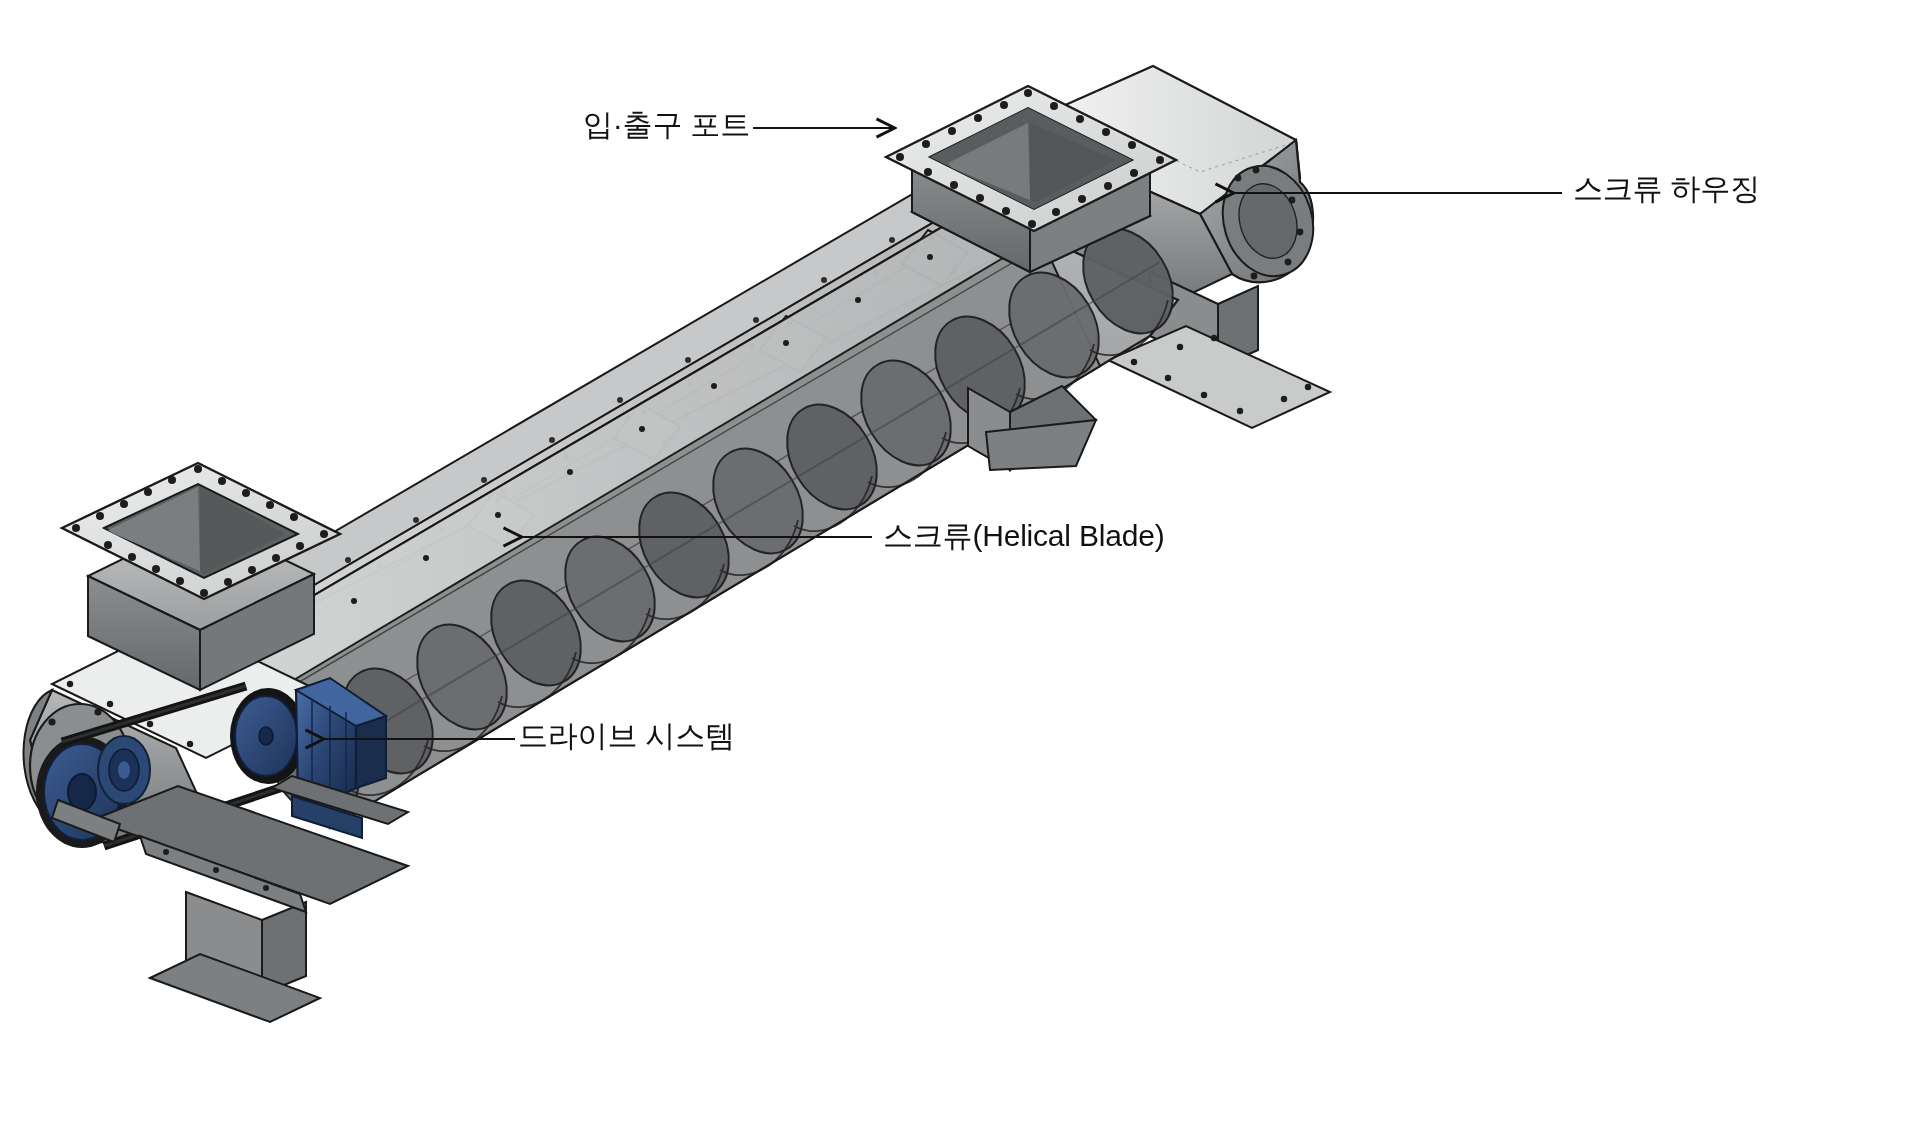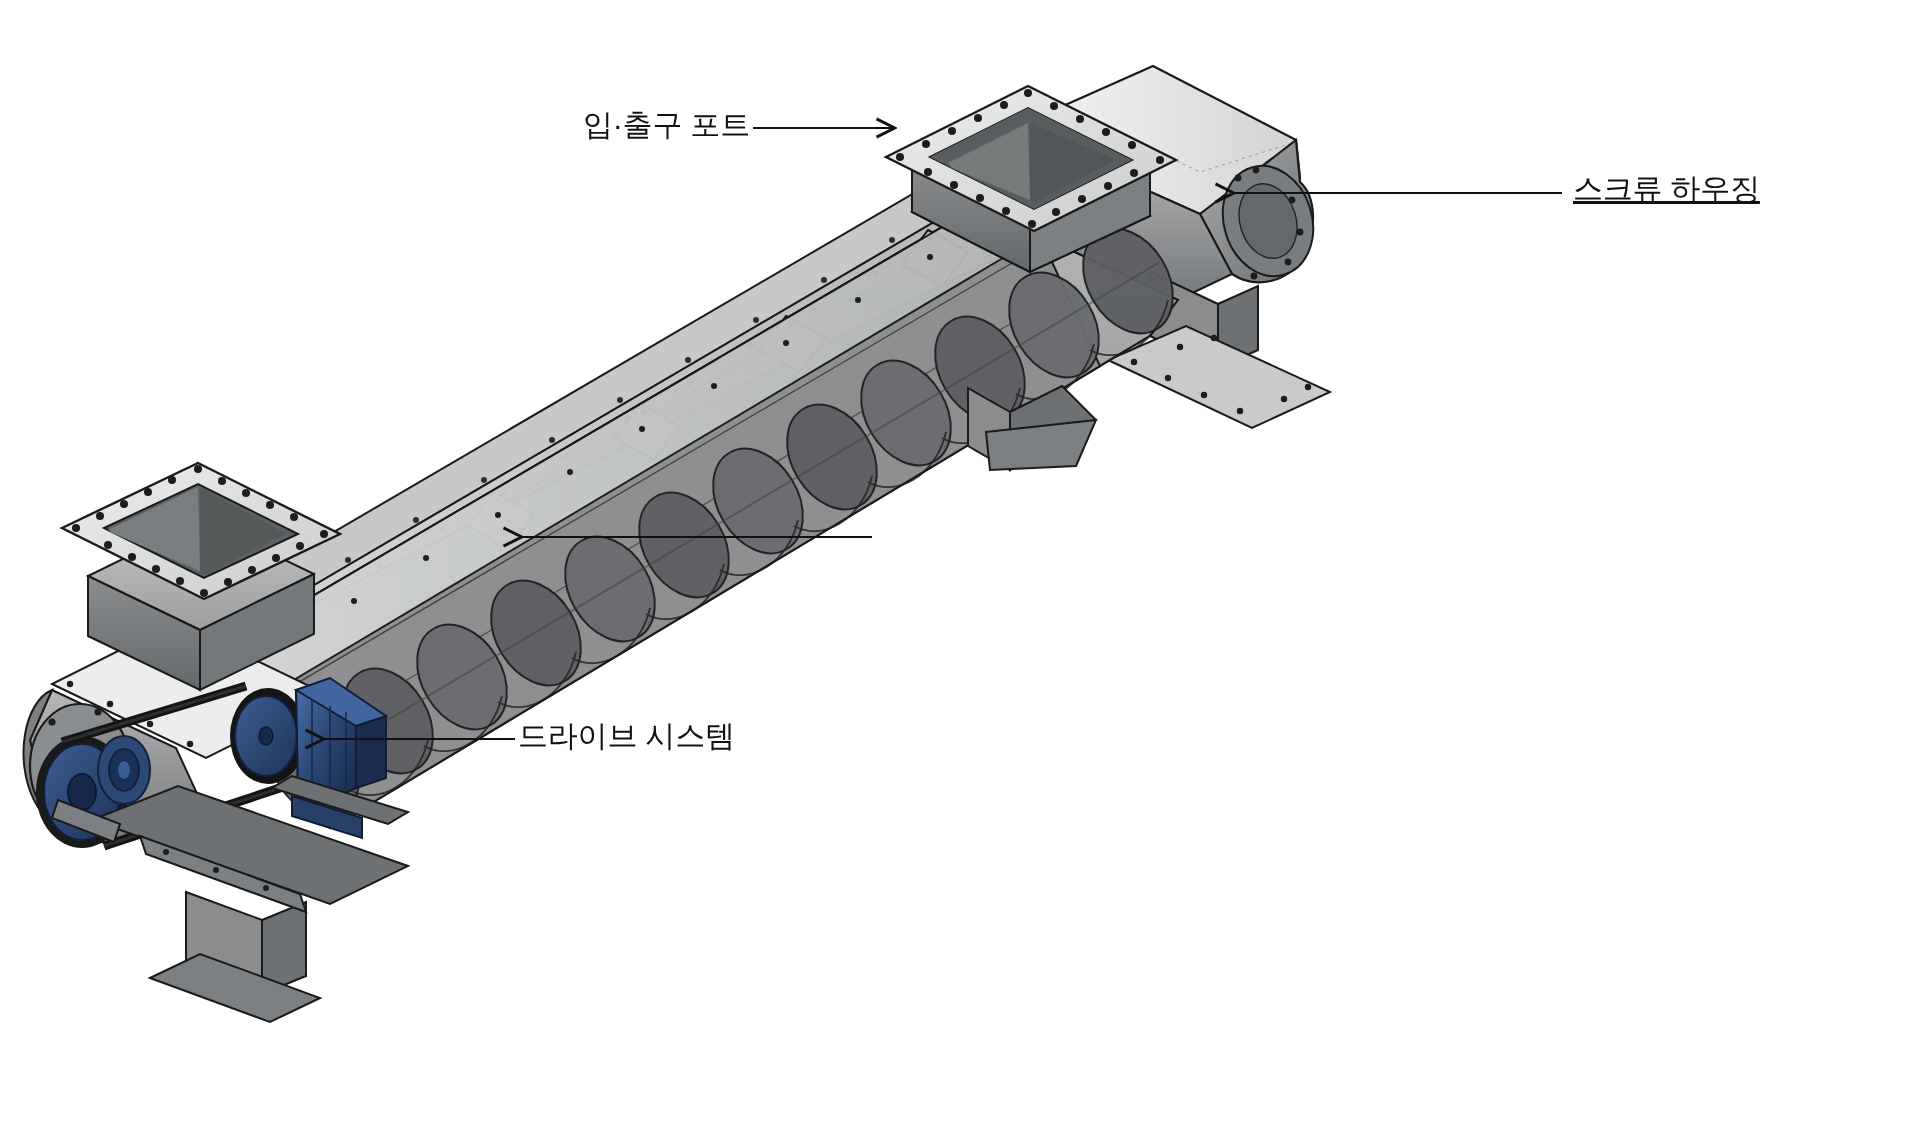--- a/index.html
+++ b/index.html
@@ -18,21 +18,21 @@
   .callout-label{
     position:absolute;
     color:#111111;
     font-size:30px;
     line-height:1.15;
     white-space:nowrap;
     letter-spacing:-0.2px;
     font-weight:400;
   }
   .callout-label.lbl-port{left:583px;top:108px;}
-  .callout-label.lbl-housing{left:1573px;top:172px;text-decoration:underline;}
+  .callout-label.lbl-housing{left:1573px;top:172px;}
   .callout-label.lbl-screw{left:883px;top:519px;}
   .callout-label.lbl-drive{left:518px;top:719px;}
 </style>
 </head>
 <body>
 
 <div id="stage">
 
   <div id="artboard">
 
@@ -414,17 +414,18 @@
         <line x1="1562" y1="193" x2="1232" y2="193" marker-end="url(#arrowL)"></line>
         <line x1="872" y1="537" x2="520" y2="537" marker-end="url(#arrowL)"></line>
         <line x1="515" y1="739" x2="322" y2="739" marker-end="url(#arrowL)"></line>
       </g>
     </svg>
 
     <div class="callout-label lbl-port">입·출구 포트</div>
 
     <div class="callout-label lbl-housing">스크류 하우징</div>
 
+    <div class="callout-label lbl-screw">스크류(Helical Blade)</div>
 
     <div class="callout-label lbl-drive">드라이브 시스템</div>
 
   </div>
 </div>
 
 </body></html>

